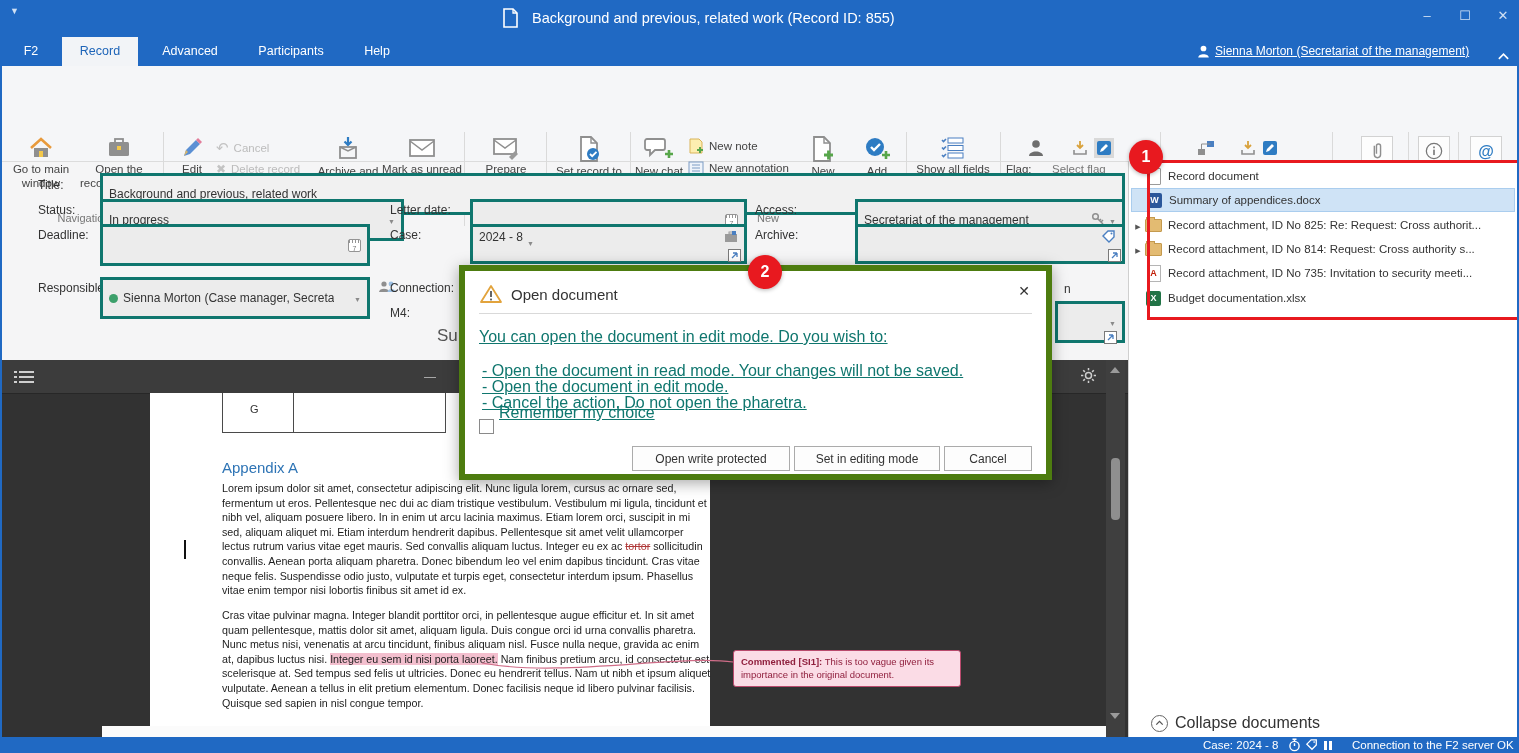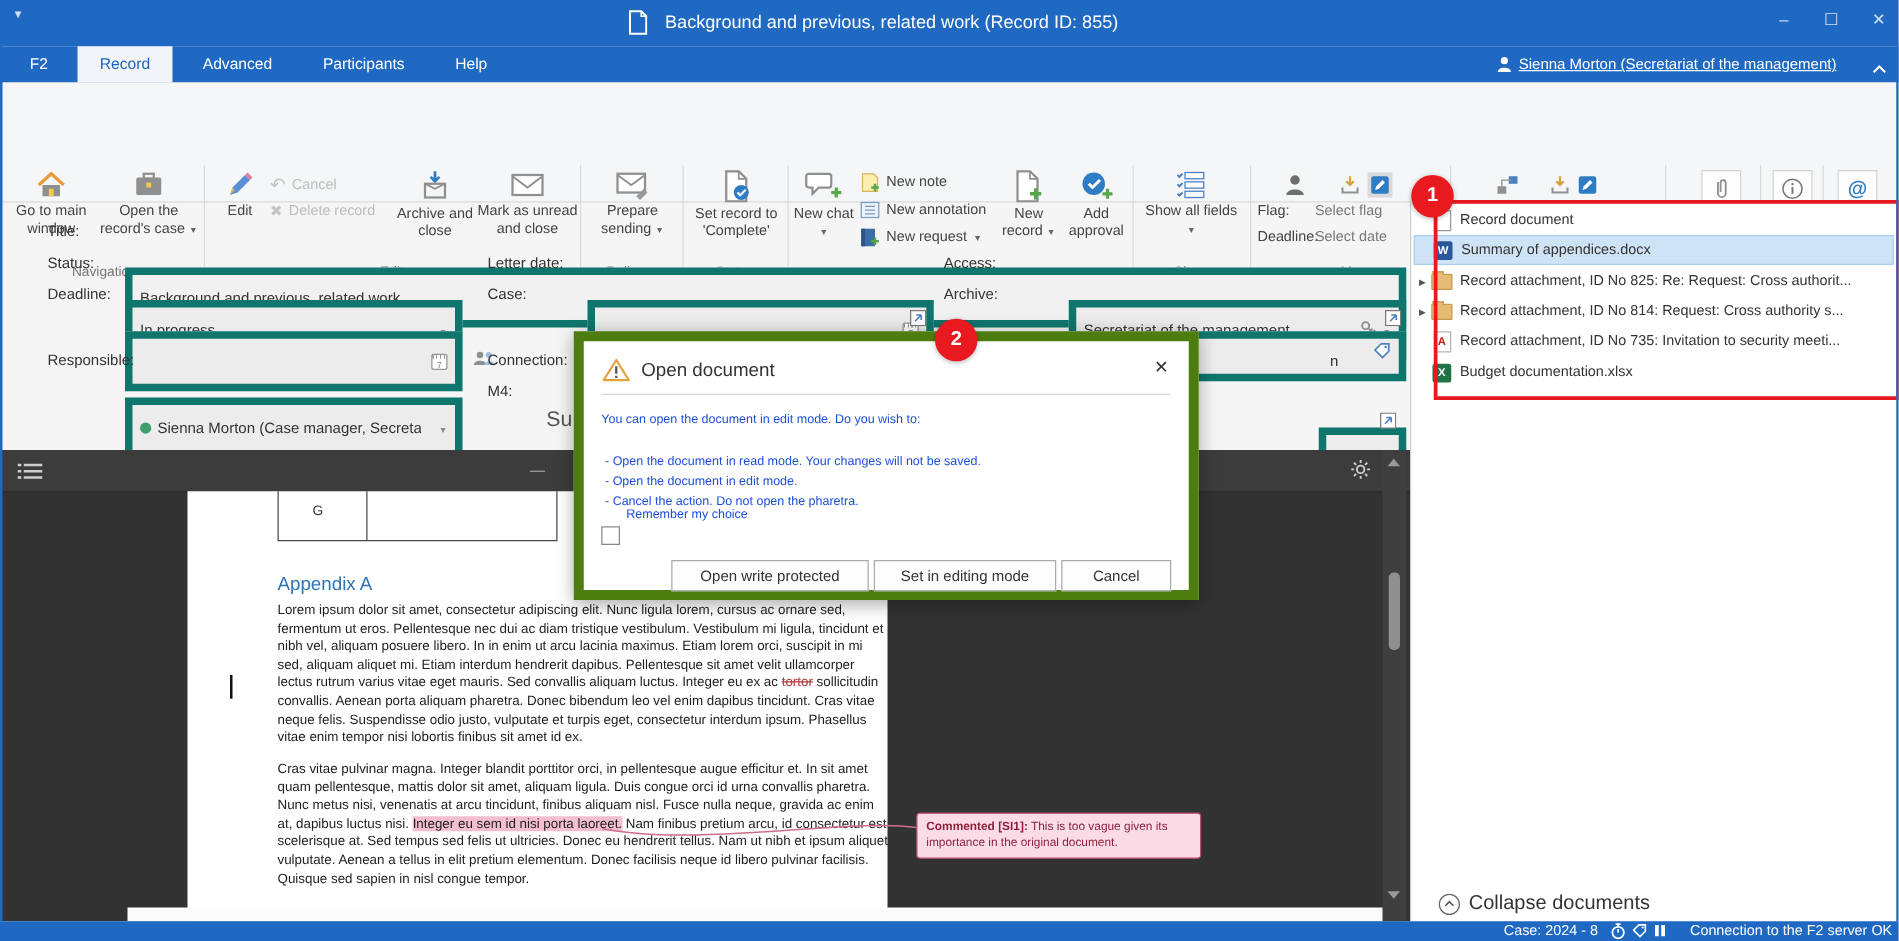--- a/index.html
+++ b/index.html
@@ -29,22 +29,22 @@
   .flaglbl{font-size:11.5px;color:#444;}
   .flagval{font-size:11.5px;color:#777;}
   .iconbox{width:30px;height:30px;border:1px solid #d2d2d2;background:#fdfdfd;display:flex;align-items:center;justify-content:center;}
   
   .cal{display:inline-block;width:13px;height:13px;border:1px solid #949494;background:#fff;position:relative;border-radius:2px;box-sizing:border-box;}
   .cal::before{content:"";position:absolute;top:0;left:0;right:0;height:3px;
       background:repeating-linear-gradient(90deg,#949494 0 1px,transparent 1px 3px);}
   .cal::after{content:"7";position:absolute;left:0;bottom:-1px;width:100%;text-align:center;font-size:7px;color:#777;}
   
   .flabel{font-size:12px;color:#333;white-space:nowrap;}
-  .ffield{background:#ececec;border:6px solid #0f766e;font-size:12px;color:#333;display:flex;
-          align-items:center;padding:18px 6px;box-sizing:border-box;margin-top:41px;}
+  .ffield{background:#ececec;border:3px solid #0f766e;font-size:12px;color:#333;display:flex;
+          align-items:center;padding:18px 6px;box-sizing:border-box;}
   .fcar{margin-left:auto;}.fcar::after{content:"▼";font-size:7px;color:#8a8a8a;}
   .dot{width:9px;height:9px;border-radius:50%;background:#3da06b;margin-right:5px;flex:0 0 auto;}
   
   .preview{left:0;top:360px;width:1128px;height:377px;background:#323232;}
   .ptool{position:absolute;left:0;top:0;width:100%;height:33px;background:#3c3c3c;border-bottom:1px solid #272727;}
   .pminus::after{content:"—";color:#b5b5b5;font-size:12px;}
   .page{position:absolute;left:150px;top:33px;width:560px;height:344px;background:#fff;}
   .tline{position:absolute;background:#4a4a4a;}
   .doctext{position:absolute;left:72px;width:489px;font-size:10.7px;line-height:14.6px;color:#1d1d1d;}
   .strike{color:#b03a3a;text-decoration:line-through;}
@@ -71,24 +71,24 @@
   .ic-folder::before{content:"";position:absolute;top:-3px;left:0;width:7px;height:2px;background:#e3bb72;border:1px solid #c49a4e;border-bottom:none;}
   .ic-pdf{width:12px;height:15px;background:#fff;border:1px solid #b5b5b5;color:#c11e07;font-size:9px;font-weight:bold;
           display:flex;align-items:center;justify-content:center;}
   .ic-excel{width:15px;height:15px;background:#217346;border-radius:2px;color:#fff;font-size:9px;font-weight:bold;
            display:flex;align-items:center;justify-content:center;}
   .ccirc{width:17px;height:17px;border:1.3px solid #666;border-radius:50%;display:flex;align-items:center;justify-content:center;box-sizing:border-box;}
   
   .statusbar{left:0;top:737px;width:1519px;height:16px;background:#2069c3;color:#fff;font-size:11.5px;}
   .pbar{display:inline-block;width:3px;height:9px;background:#fff;margin-right:2px;}
   
-  .dialog{left:459px;top:265px;width:500px;height:215px;background:#fff;border:8px solid #4d7c0f;
+  .dialog{left:459px;top:265px;width:593px;height:215px;background:#fff;border:6px solid #4d7c0f;
           box-sizing:border-box;z-index:50;box-shadow:0 3px 14px rgba(0,0,0,.35);}
   .dtitle{font-size:15px;color:#333;}
-  .dbody{font-size:10px;color:#1d4ed8;}
+  .dbody{font-size:16px;color:#0f766e;text-decoration:underline;}
   .dbtn{height:23px;border:1px solid #ababab;background:#fdfdfd;font-size:12px;color:#333;display:flex;
         align-items:center;justify-content:center;padding:0 10px;cursor:default;font-family:"Liberation Sans",sans-serif;}
   .cb{width:13px;height:13px;border:1px solid #8a8a8a;background:#fff;display:inline-block;}
   .badge{width:34px;height:34px;border-radius:50%;background:#e8191f;color:#fff;font-size:16px;font-weight:bold;
          display:flex;align-items:center;justify-content:center;z-index:60;box-shadow:0 1px 4px rgba(0,0,0,.3);}
   .redrect{border:3px solid #e8191f;z-index:40;pointer-events:none;}
   .frame{width:2px;background:#2069c3;z-index:70;}
 </style>
 </head>
 <body>
@@ -365,21 +365,21 @@
       <span class="car"></span>
     </div>
   </div>
 
   <span class="ab flabel" style="left:38px;top:178px;">Title:</span>
   <div class="ab ffield" style="left:100px;top:173px;width:1025px;height:21px;background:#f1f1f1;">
     <span>Background and previous, related work</span>
   </div>
 
   <span class="ab flabel" style="left:38px;top:203px;">Status:</span>
-  <div class="ab ffield" style="left:100px;top:199px;width:270px;height:20px;">
+  <div class="ab ffield" style="left:100px;top:199px;width:304px;height:20px;">
     <span>In progress</span>
       <span class="fcar"></span>
   </div>
 
   <span class="ab flabel" style="left:38px;top:228px;">Deadline:</span>
   <div class="ab ffield" style="left:100px;top:224px;width:270px;height:20px;">
     <span class="cal" style="margin-left:auto;"></span>
   </div>
 
   <span class="ab flabel" style="left:38px;top:281px;">Responsible:</span>

